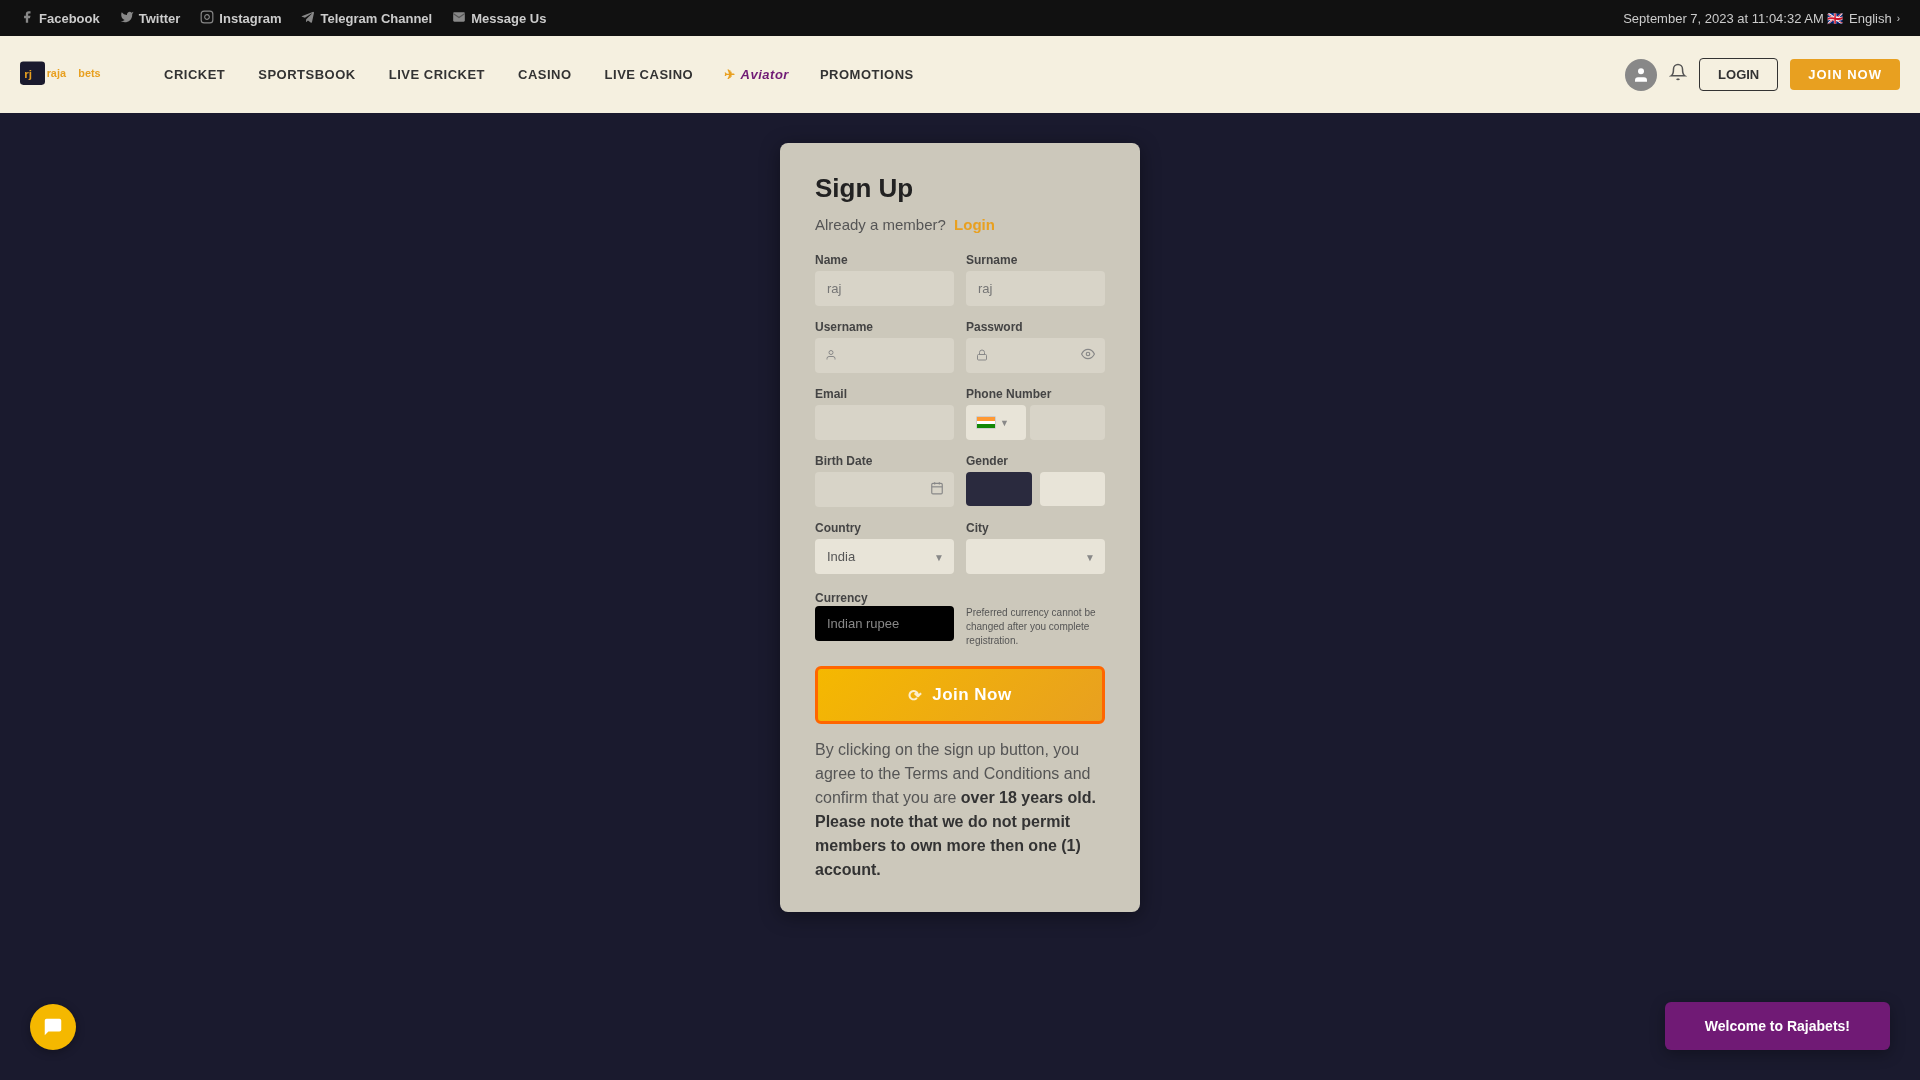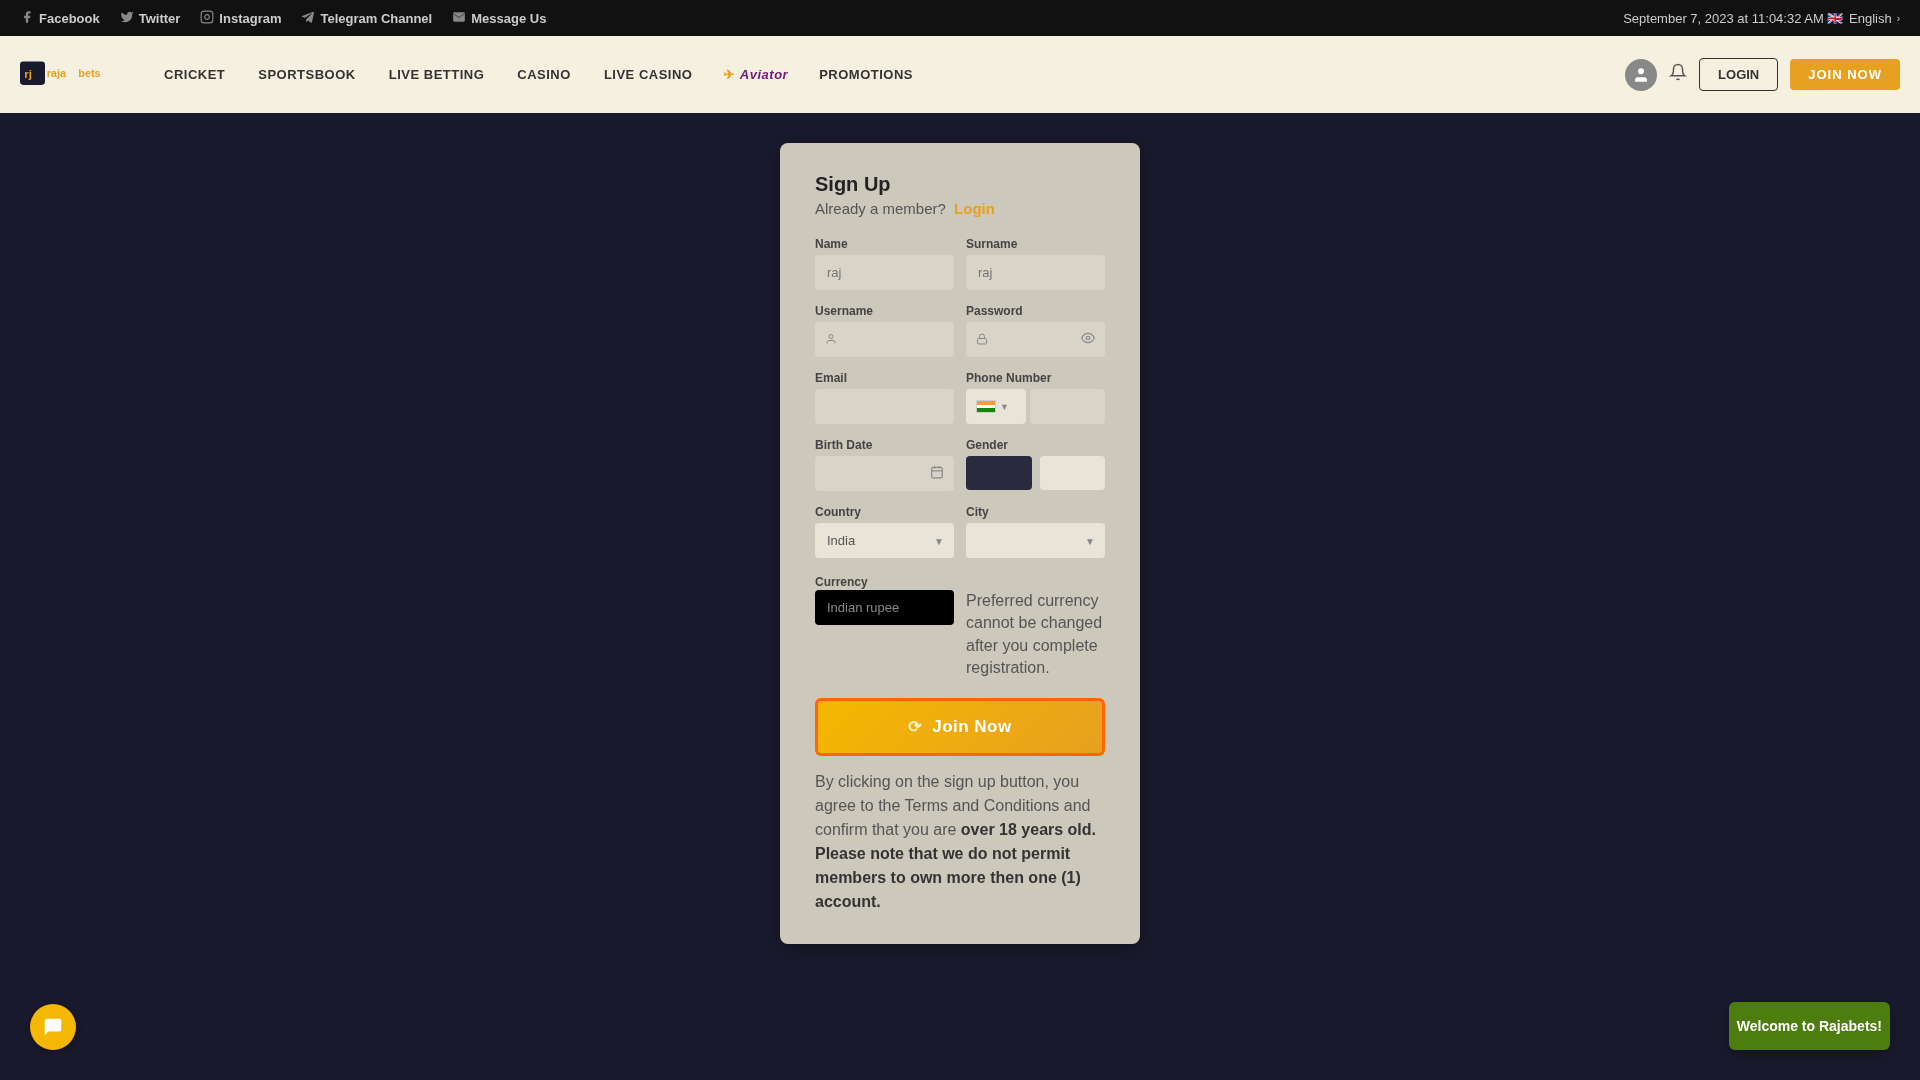--- a/index.html
+++ b/index.html
@@ -135,24 +135,24 @@
     
     .signup-card {
       background: #ccc8bb;
       border-radius: 8px;
       padding: 30px 35px 30px;
       width: 360px;
       max-width: 100%;
       box-shadow: 0 4px 20px rgba(0,0,0,0.4);
     }
     .signup-title {
-      font-size: 20px;
+      font-size: 26px;
       font-weight: 700;
       color: #222;
-      margin-bottom: 4px;
+      margin-bottom: 12px;
     }
     .signup-subtitle {
       font-size: 15px;
       color: #555;
       margin-bottom: 20px;
     }
     .signup-subtitle a {
       color: #e8a020;
       text-decoration: none;
       font-weight: 600;
@@ -280,21 +280,21 @@
       content: '▼';
       position: absolute;
       right: 10px;
       top: 50%;
       transform: translateY(-50%);
       font-size: 10px;
       color: #888;
       pointer-events: none;
     }
     .currency-note {
-      font-size: 16px;
+      font-size: 10px;
       color: #555;
       line-height: 1.4;
     }
     .currency-row {
       display: flex;
       gap: 12px;
       margin-bottom: 18px;
       align-items: flex-start;
     }
     .currency-left {
@@ -329,23 +329,23 @@
     }
     .terms-text strong {
       color: #333;
     }
 
     
     .welcome-toast {
       position: fixed;
       bottom: 30px;
       right: 30px;
-      background: #4d7c0f;
+      background: #701a75;
       color: white;
-      padding: 16px 8px;
+      padding: 16px 40px;
       border-radius: 6px;
       font-size: 14px;
       font-weight: 600;
       box-shadow: 0 4px 15px rgba(0,0,0,0.3);
       z-index: 1000;
     }
 
     
     .chat-btn {
       position: fixed;
@@ -445,21 +445,21 @@
         <rect x="0" y="2" width="30" height="28" rx="4" fill="#1a1a2e"></rect>
         <text x="5" y="22" font-size="14" font-weight="bold" fill="#e8a020" font-family="Arial">rj</text>
         <text x="32" y="20" font-size="13" font-weight="900" fill="#e8a020" font-family="Arial">raja</text>
         <text x="70" y="20" font-size="13" font-weight="900" fill="#e8a020" font-family="Arial">bets</text>
       </svg>
     </div>
   </div>
   <nav class="nav-links">
     <a class="nav-link">CRICKET</a>
     <a class="nav-link">SPORTSBOOK</a>
-    <a class="nav-link">LIVE BETTING</a>
+    <a class="nav-link">LIVE CRICKET</a>
     <a class="nav-link">CASINO</a>
     <a class="nav-link">LIVE CASINO</a>
     <a class="nav-link aviator-link">
       <span style="color:#e8a020;">✈</span>
       <span style="color:#701a75;font-style:italic;font-weight:700;">Aviator</span>
     </a>
     <a class="nav-link">PROMOTIONS</a>
   </nav>
   <div class="nav-right">
     <div class="user-icon">

